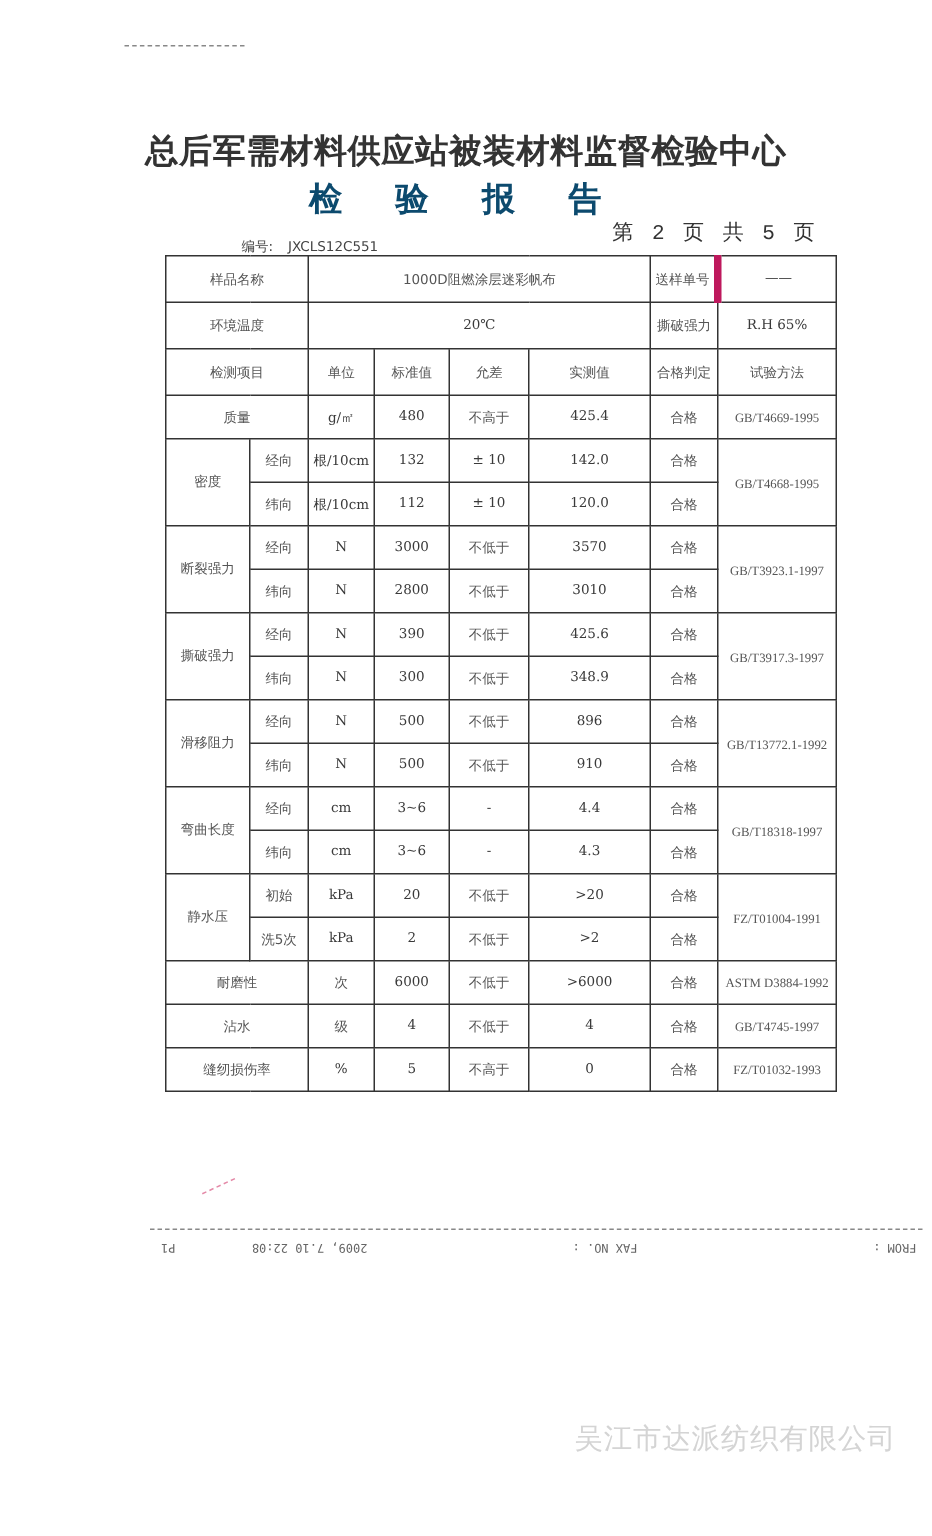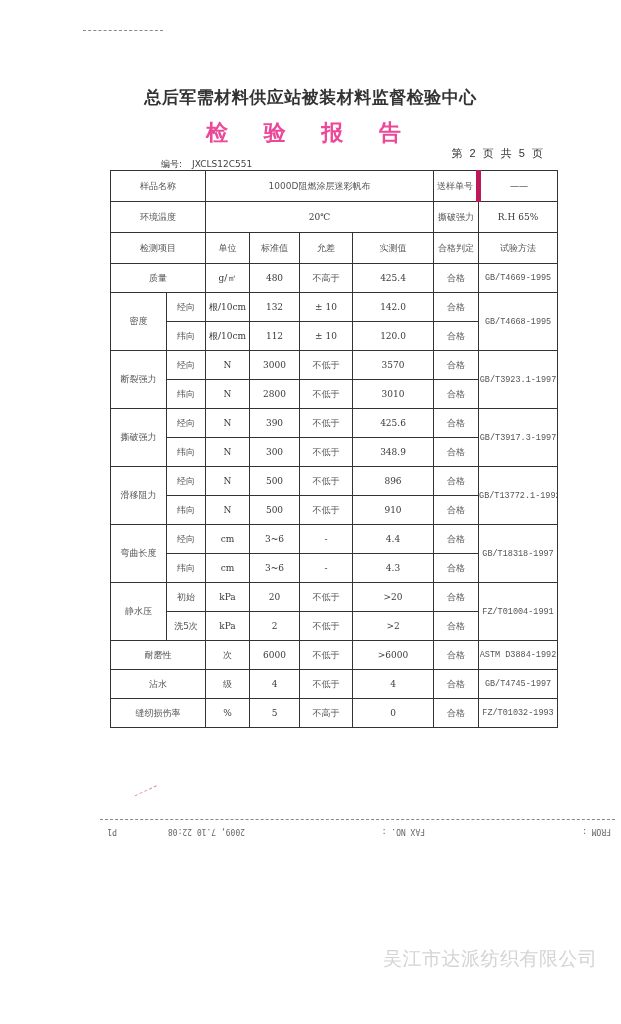--- a/index.html
+++ b/index.html
@@ -6,49 +6,49 @@
   body {
     width: 621px; height: 1024px; background: #ffffff; position: relative; overflow: hidden;
     font-family: "DejaVu Serif", serif; color: #2a2a2a;
   }
   .top-dash {
     position: absolute; left: 83px; top: 30px; width: 80px; height: 0;
     border-top: 1px dashed #888;
   }
   .org-title {
     position: absolute; left: 0; width: 621px; top: 86px; text-align: center;
-    font-size: 17px; letter-spacing: 0.5px; color: #333;
+    font-size: 22px; letter-spacing: 0.5px; color: #333;
     font-family: "DejaVu Sans", sans-serif; font-weight: bold;
   }
   .report-title {
     position: absolute; left: 0; width: 621px; top: 118px; text-align: center;
-    font-size: 22px; letter-spacing: 14px; color: #ec4899; font-weight: bold;
+    font-size: 22px; letter-spacing: 14px; color: #0c4a6e; font-weight: bold;
     font-family: "DejaVu Sans", sans-serif;
   }
   .page-info {
-    position: absolute; right: 76px; top: 146px; font-size: 11px; color: #333;
-    font-family: Liberation Sans, sans-serif; letter-spacing: 2px;
+    position: absolute; right: 76px; top: 146px; font-size: 14px; color: #333;
+    font-family: Liberation Mono, monospace; letter-spacing: 2px;
   }
   .serial {
     position: absolute; left: 113px; top: 158px; font-size: 9px; color: #444;
     font-family: "DejaVu Sans", sans-serif;
     margin-left: 48px;
   }
   .serial span { margin-right: 10px; }
   table.report {
     position: absolute; left: 110px; top: 170px; width: 447px;
     border-collapse: collapse; table-layout: fixed;
     font-size: 9px; color: #3a3a3a;
   }
   table.report td {
     border: 1px solid #333; text-align: center; vertical-align: middle;
     padding: 0; height: 28px; overflow: hidden; white-space: nowrap;
   }
   table.report td.cn { font-family: "DejaVu Sans", sans-serif; color: #555; }
-  table.report td.mono { font-family: Liberation Mono, monospace; font-size: 8.5px; color: #555; text-align: center; }
+  table.report td.mono { font-family: Liberation Serif, serif; font-size: 8.5px; color: #555; text-align: center; }
   table.report tr.h30 td { height: 30px; margin-top: 32px; }
   .fax-line {
     position: absolute; left: 100px; top: 819px; width: 515px; height: 0;
     border-top: 1px dashed #888;
   }
   .fax-footer {
     position: absolute; left: 100px; top: 822px; width: 515px; height: 14px;
     transform: rotate(180deg);
     font-family: "DejaVu Sans Mono", monospace; font-size: 8px; color: #666;
   }

